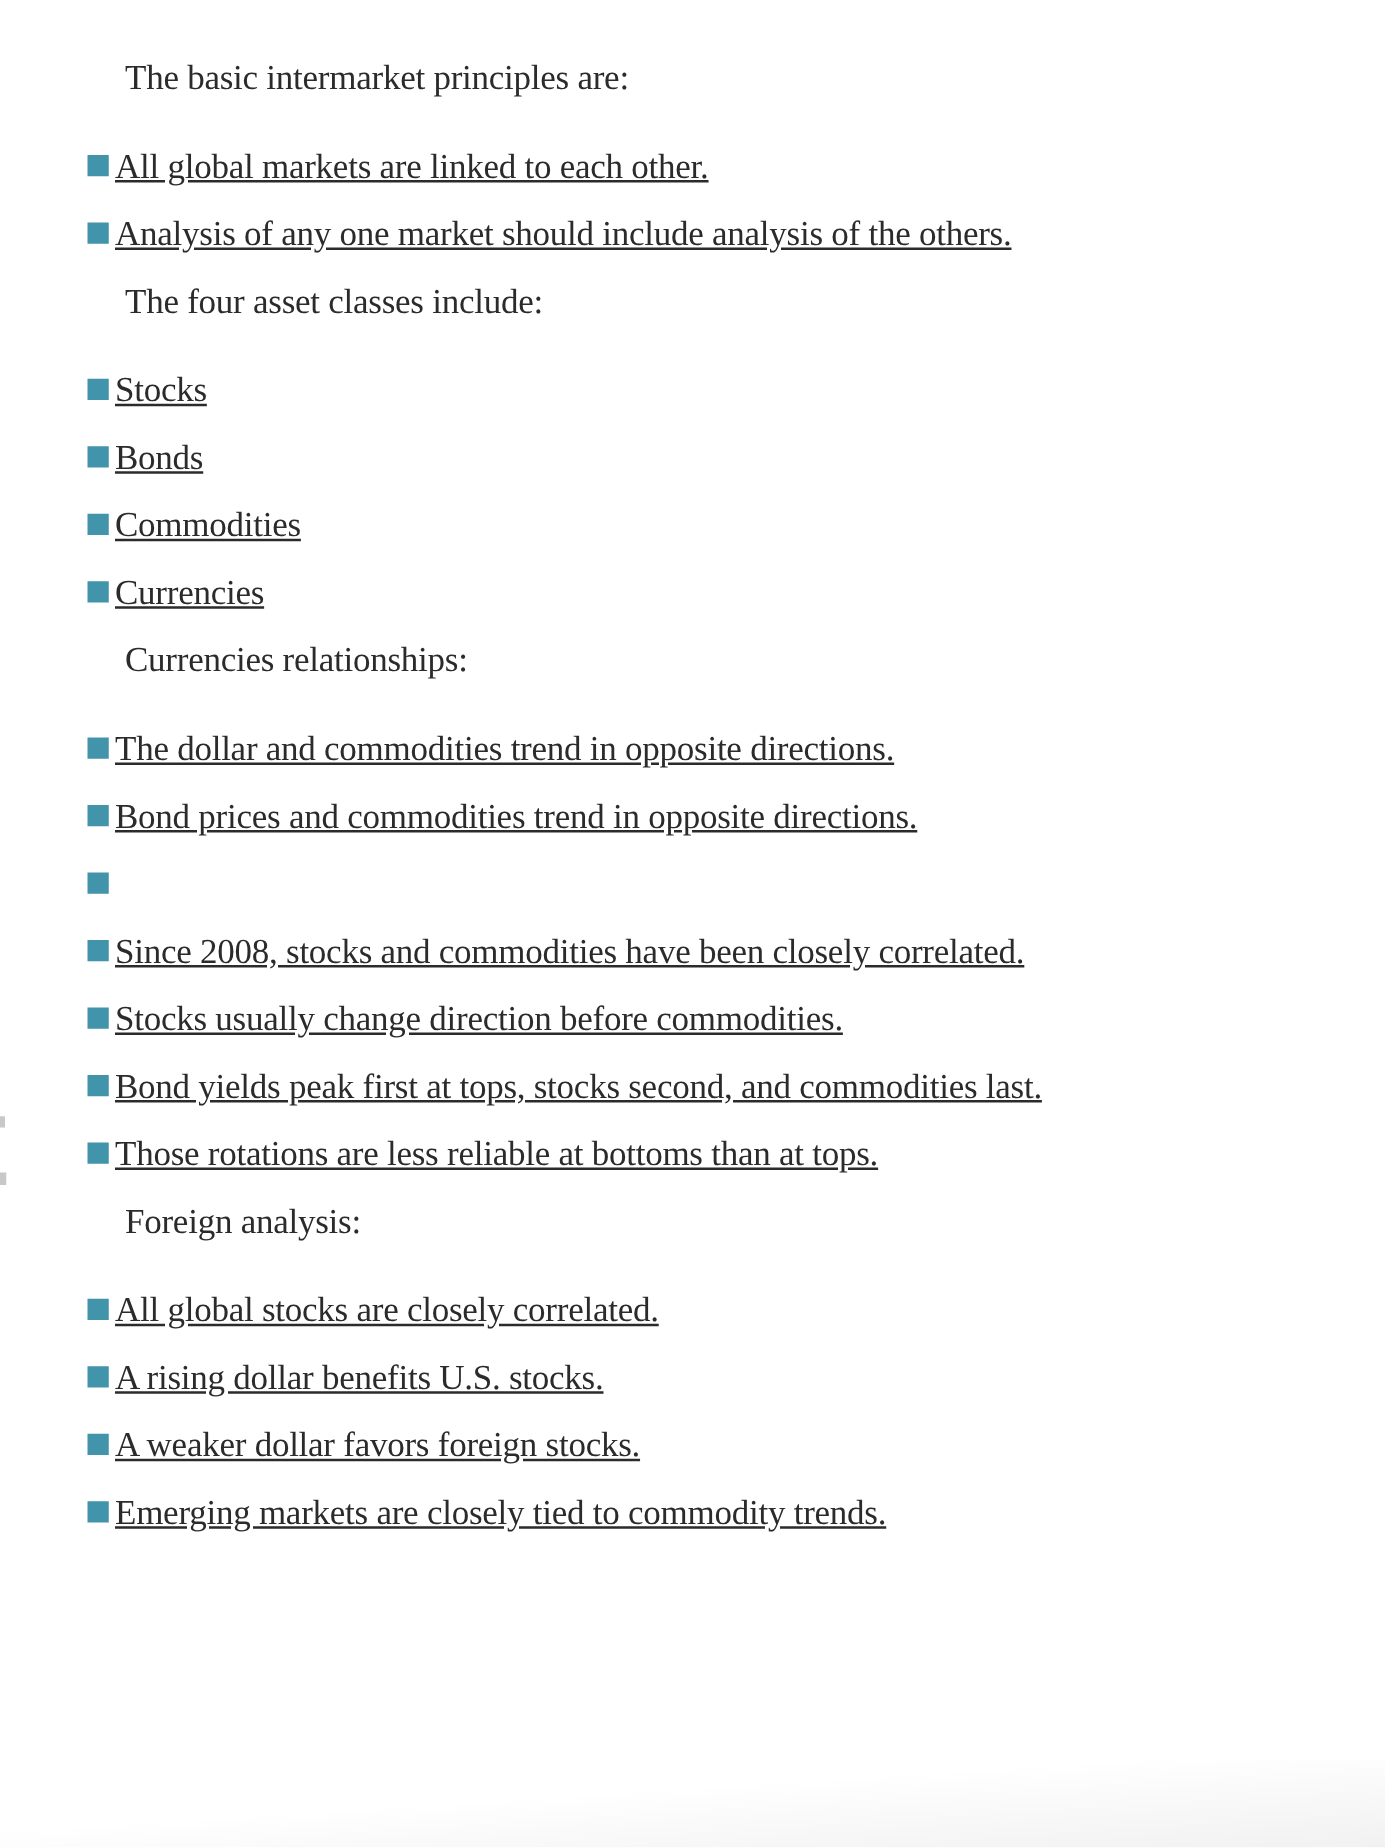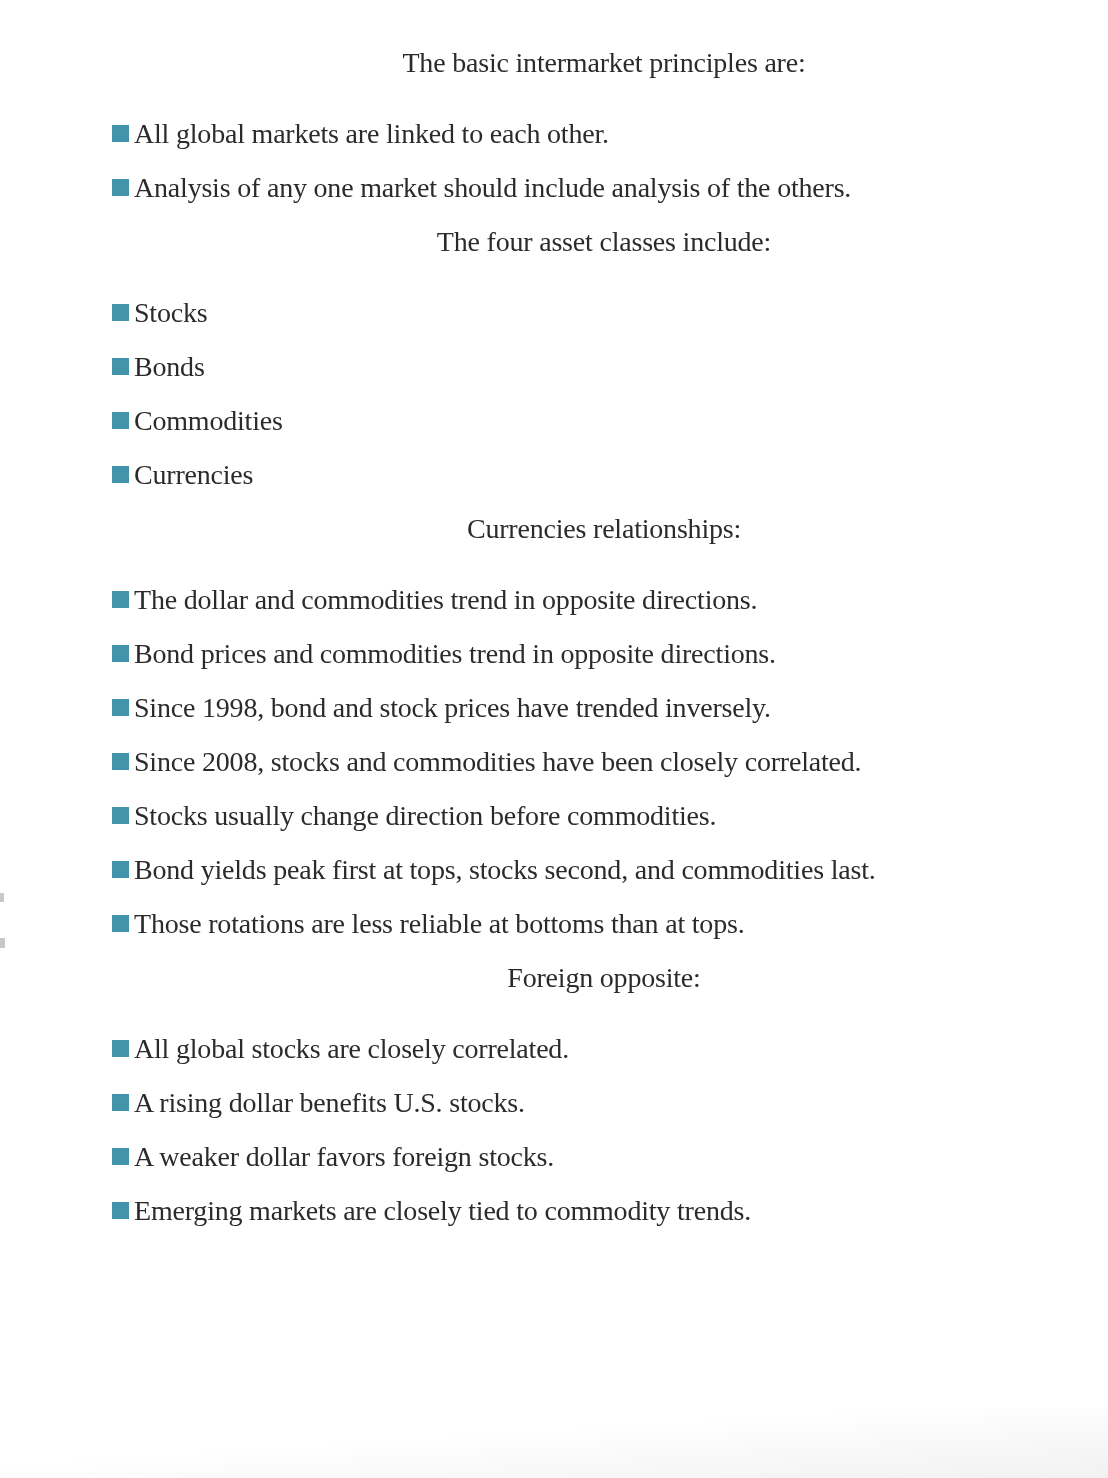--- a/index.html
+++ b/index.html
@@ -21,28 +21,28 @@
   p {
     margin: 0;
     font-size: 28px;
     line-height: 30px;
     letter-spacing: -0.2px;
   }
   p.heading {
     margin-left: 100px;
     margin-top: 17px;
     margin-bottom: 41px;
-    text-align: center;
   }
   .content > section:first-child > p.heading:first-child {
     margin-top: 0;
   }
   p.bullet {
-    margin-left: 112px;
+    margin-left: 70px;
     margin-bottom: 24px;
+    text-decoration: underline;
   }
   .sq {
     display: inline-block;
     width: 17px;
     height: 17px;
     background: #4294aa;
     margin-right: 5px;
     transform: translateY(-1px);
   }
   .edge-mark {
@@ -79,32 +79,32 @@
     <p class="bullet"><span class="sq"></span><span>Stocks</span></p>
     <p class="bullet"><span class="sq"></span><span>Bonds</span></p>
     <p class="bullet"><span class="sq"></span><span>Commodities</span></p>
     <p class="bullet"><span class="sq"></span><span>Currencies</span></p>
   </section>
 
   <section>
     <p class="heading">Currencies relationships:</p>
     <p class="bullet"><span class="sq"></span><span>The dollar and commodities trend in opposite directions.</span></p>
     <p class="bullet"><span class="sq"></span><span>Bond prices and commodities trend in opposite directions.</span></p>
-    <p class="bullet"><span class="sq"></span><span>Since 1998, bond and stock prices have trended inversely.</span></p>
+    <p class="bullet"><span class="sq"></span></p>
     <p class="bullet"><span class="sq"></span><span>Since 2008, stocks and commodities have been closely correlated.</span></p>
   </section>
 
   <section>
     <p class="bullet"><span class="sq"></span><span>Stocks usually change direction before commodities.</span></p>
     <p class="bullet"><span class="sq"></span><span>Bond yields peak first at tops, stocks second, and commodities last.</span></p>
     <p class="bullet"><span class="sq"></span><span>Those rotations are less reliable at bottoms than at tops.</span></p>
   </section>
 
   <section>
-    <p class="heading">Foreign opposite:</p>
+    <p class="heading">Foreign analysis:</p>
     <p class="bullet"><span class="sq"></span><span>All global stocks are closely correlated.</span></p>
     <p class="bullet"><span class="sq"></span><span>A rising dollar benefits U.S. stocks.</span></p>
     <p class="bullet"><span class="sq"></span><span>A weaker dollar favors foreign stocks.</span></p>
     <p class="bullet"><span class="sq"></span><span>Emerging markets are closely tied to commodity trends.</span></p>
   </section>
 
 </div>
 
 <div class="edge-mark m1"></div>
 <div class="edge-mark m2"></div>

